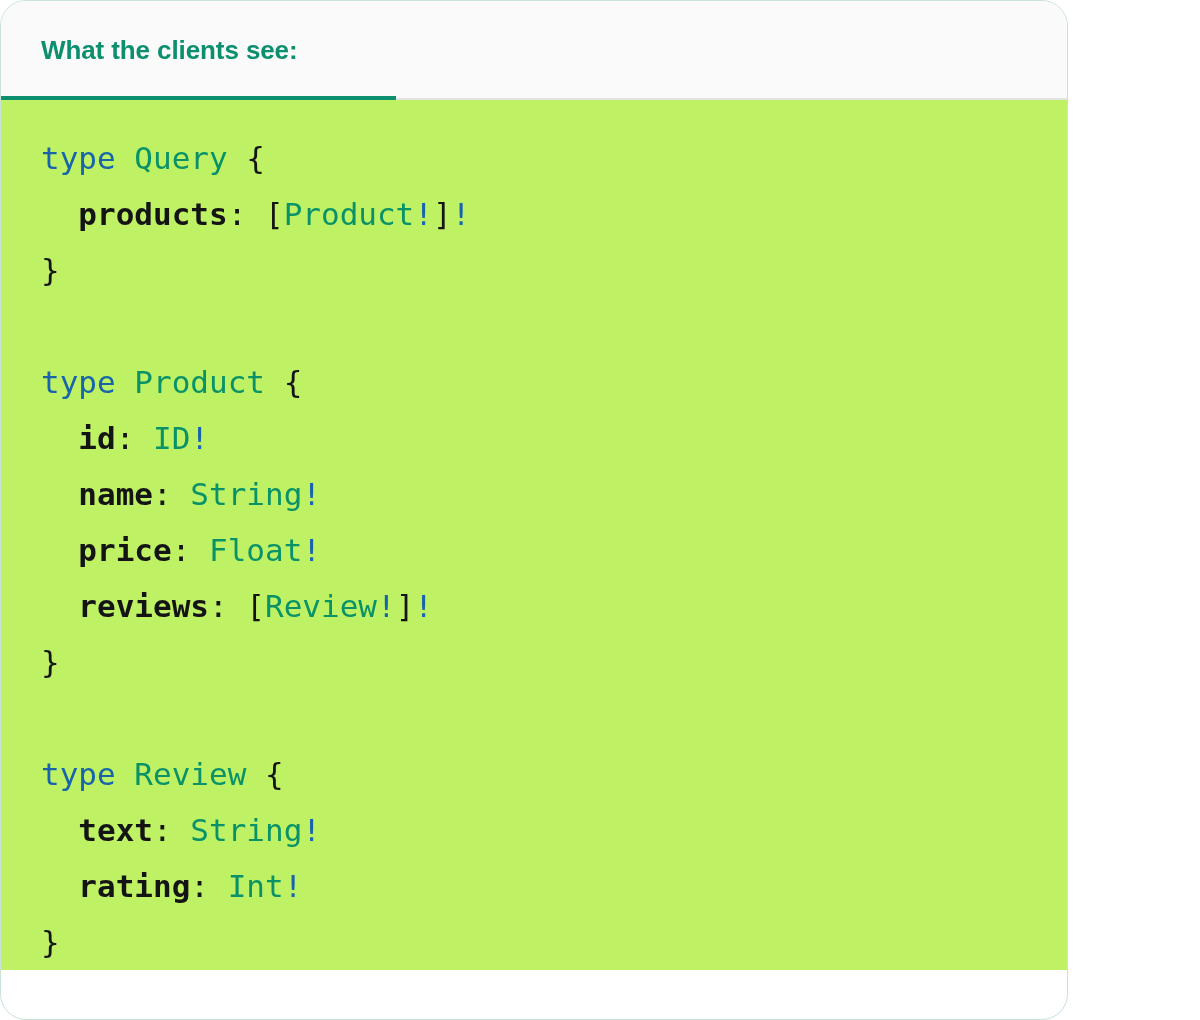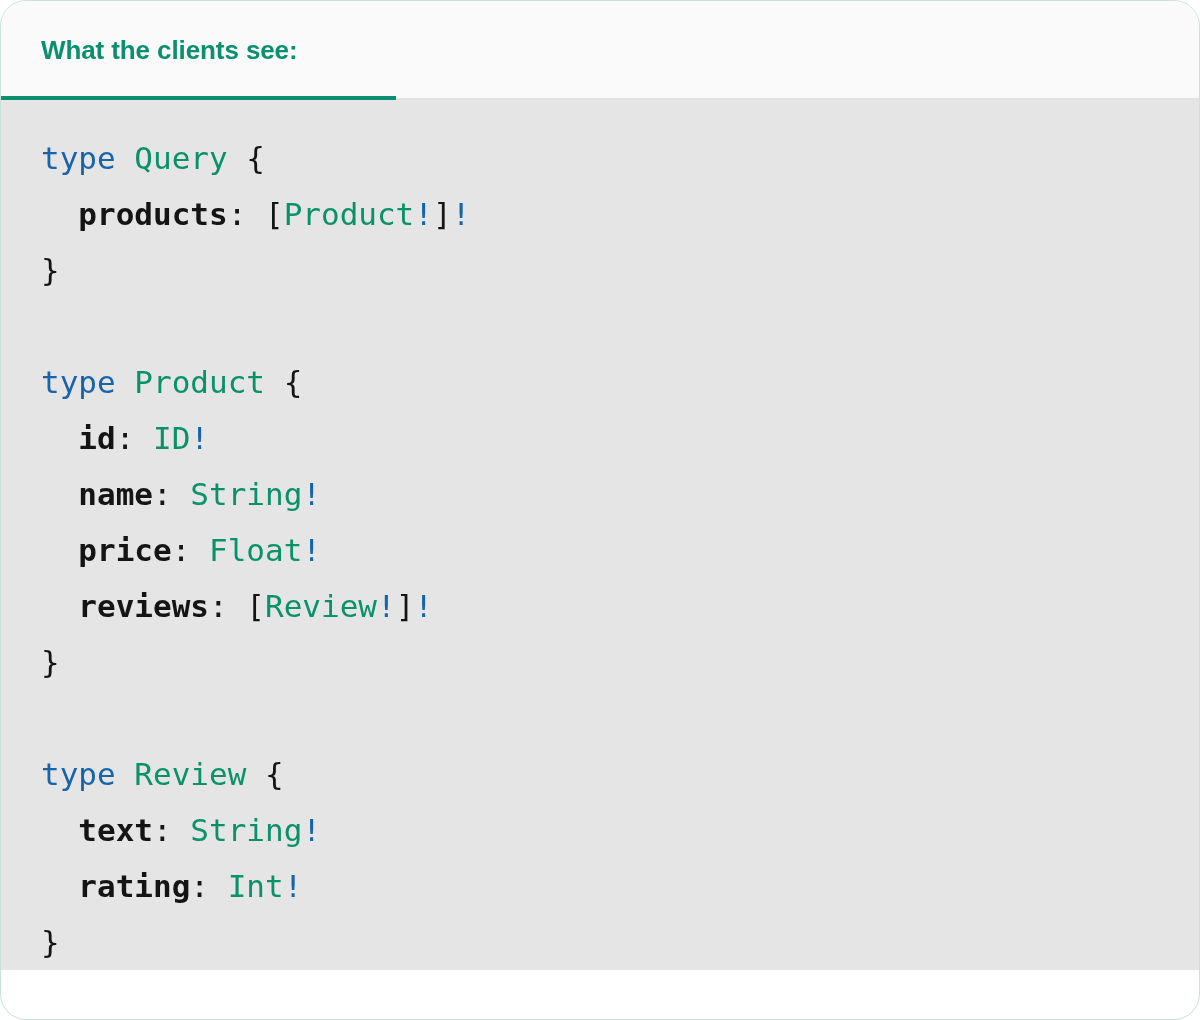--- a/index.html
+++ b/index.html
@@ -10,21 +10,21 @@
   }
   body {
     width: 1200px;
     height: 1020px;
     font-family: "Liberation Sans", sans-serif;
     overflow: hidden;
   }
 
   .panel {
     position: relative;
-    width: 1200px;
+    width: 1068px;
     height: 1020px;
     box-sizing: border-box;
     background: #ffffff;
     border: 1px solid #c9e3d7;
     border-radius: 26px;
     overflow: hidden;
   }
 
   
   .tabstrip {
@@ -65,21 +65,21 @@
     top: 97px;
     width: 1200px;
     height: 2px;
     background: #e3e3e3;
     z-index: 1;
   }
 
   
   .code-area {
     padding: 30px 0 0 0;
-    background: #e5e5e5;
+    background: #bef264;
   }
   pre.code {
     margin: 0;
     padding: 0 0 0 40px;
     font-family: "DejaVu Sans Mono", "Liberation Mono", monospace;
     font-size: 31px;
     line-height: 56px;
     color: #141414;
     white-space: pre;
     letter-spacing: 0px;

